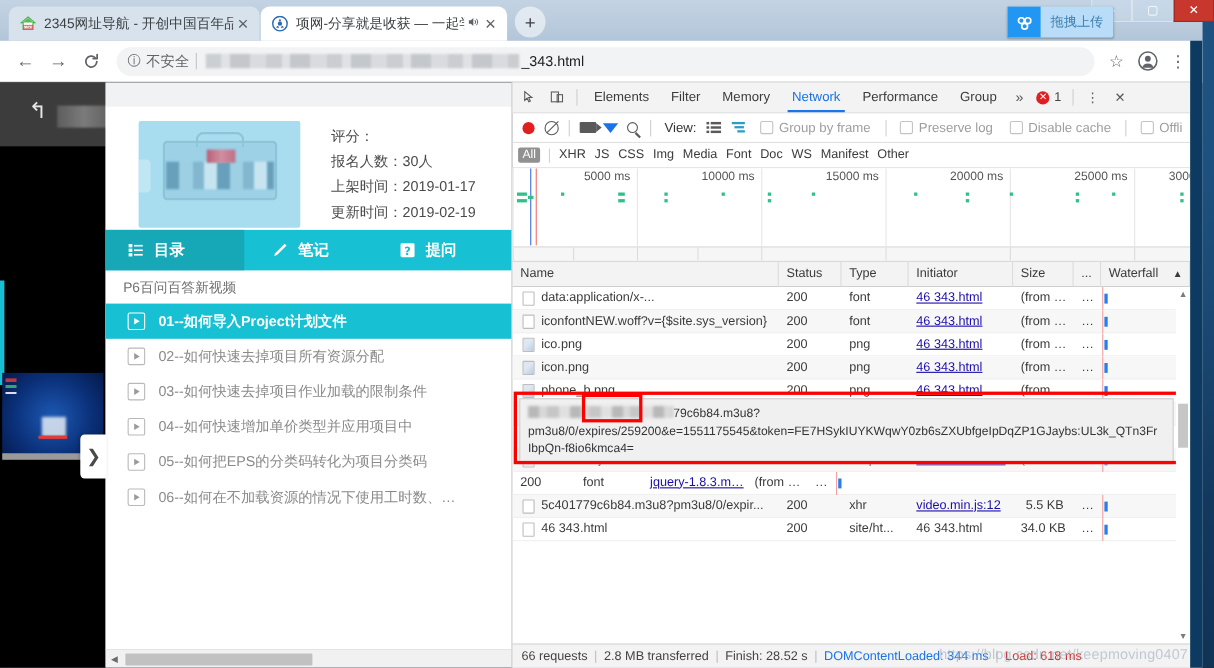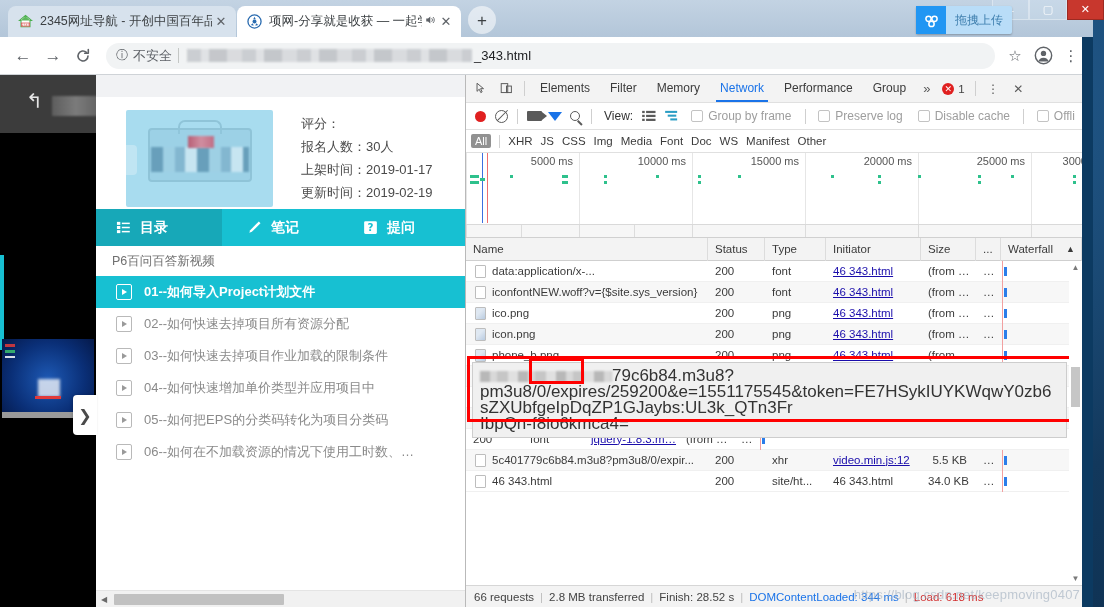--- a/index.html
+++ b/index.html
@@ -414,21 +414,21 @@
   .f-ico.js { background: repeating-linear-gradient(#e9e9e9 0 2px, #fff 2px 3px); }
   .c-init { color: #1a0dab; text-decoration: underline; }
   .c-size { text-align: right; padding-right: 9px !important; }
   .wf-bar { position: absolute; left: 3px; top: 6px; width: 3px; height: 9px; background: #2b7de9; }
   .wf-red { position: absolute; left: 1px; top: 0; bottom: 0; width: 1px; background: #f2a0a0; }
 
   
   .url-tip {
     position: absolute; left: 6px; top: 101px; width: 595px;
     background: #f0f0f0; border: 1px solid #cdcdcd;
-    padding: 5px 7px; font-size: 17px; color: #333; line-height: 16px;
+    padding: 5px 7px; font-size: 11px; color: #333; line-height: 16px;
     word-break: break-all;
   }
   .tip-blur {
     display: inline-block; width: 132px; height: 11px; vertical-align: -1px;
     background: repeating-linear-gradient(90deg,#b8b8b8 0 10px,#d8d8d8 10px 17px,#c6c6c6 17px 28px,#e0e0e0 28px 38px);
     filter: blur(1.3px);
   }
   .redbox {
     position: absolute; border: 3px solid #ff0000; pointer-events: none;
   }

